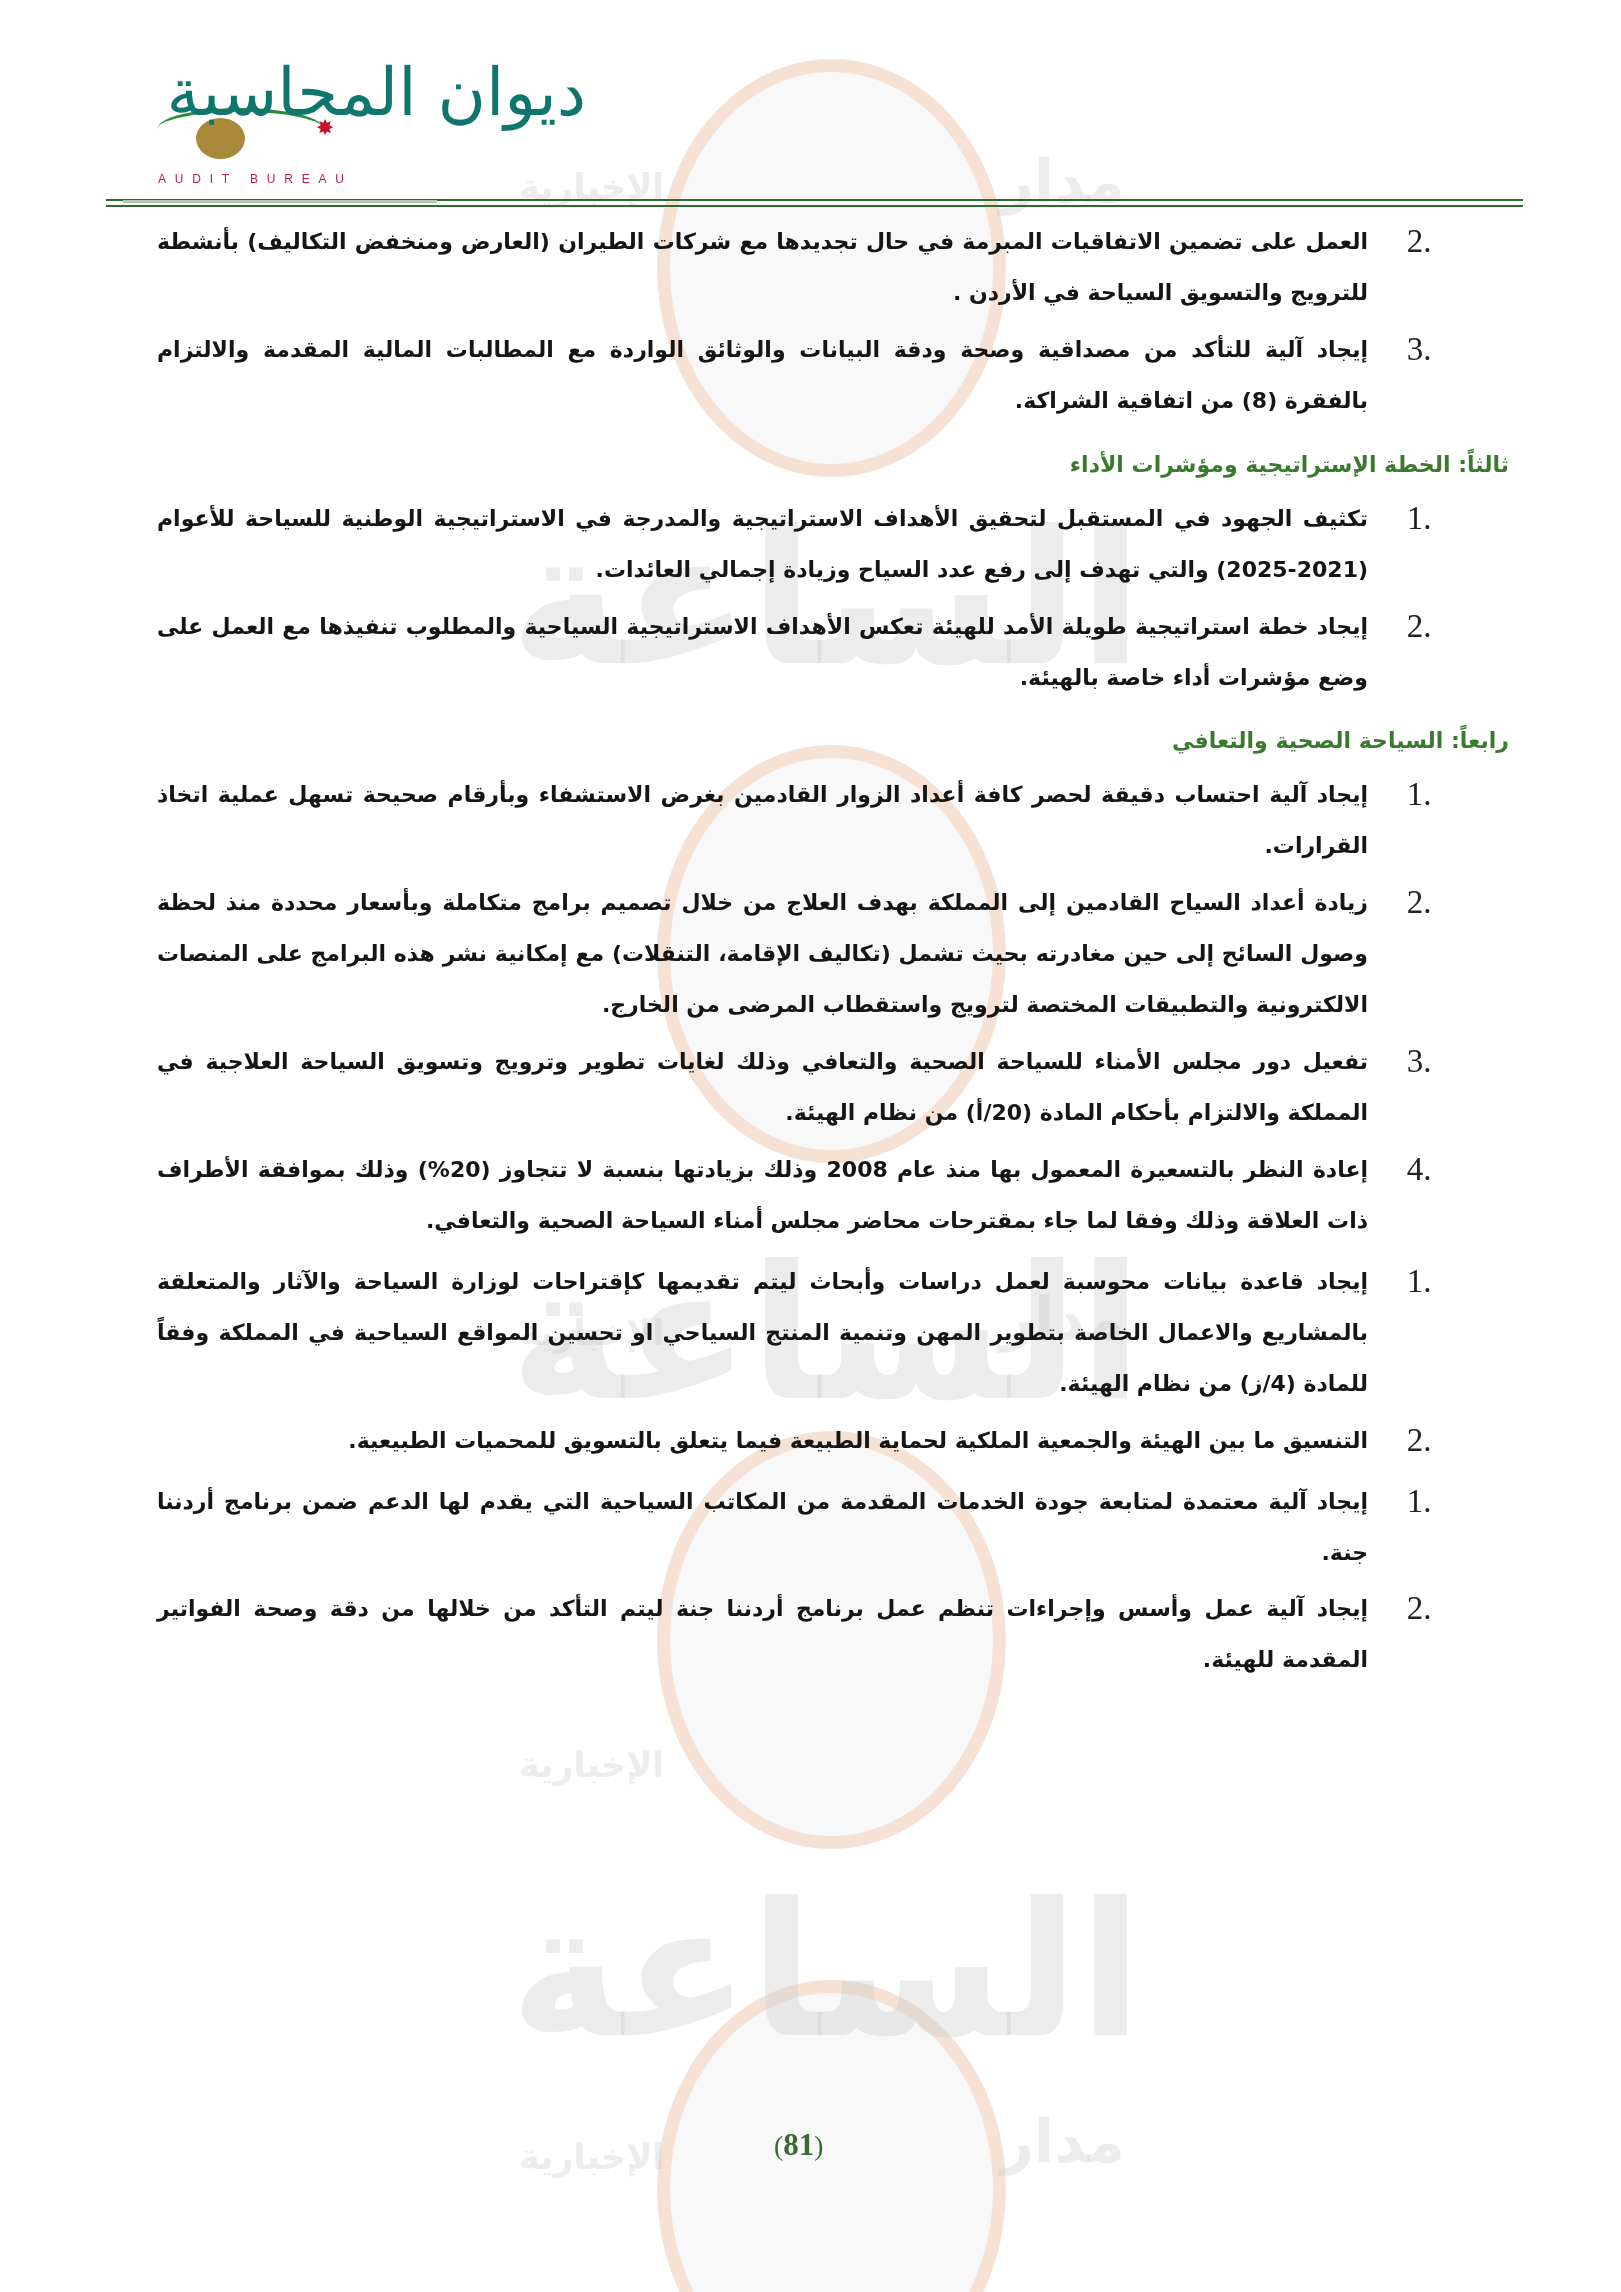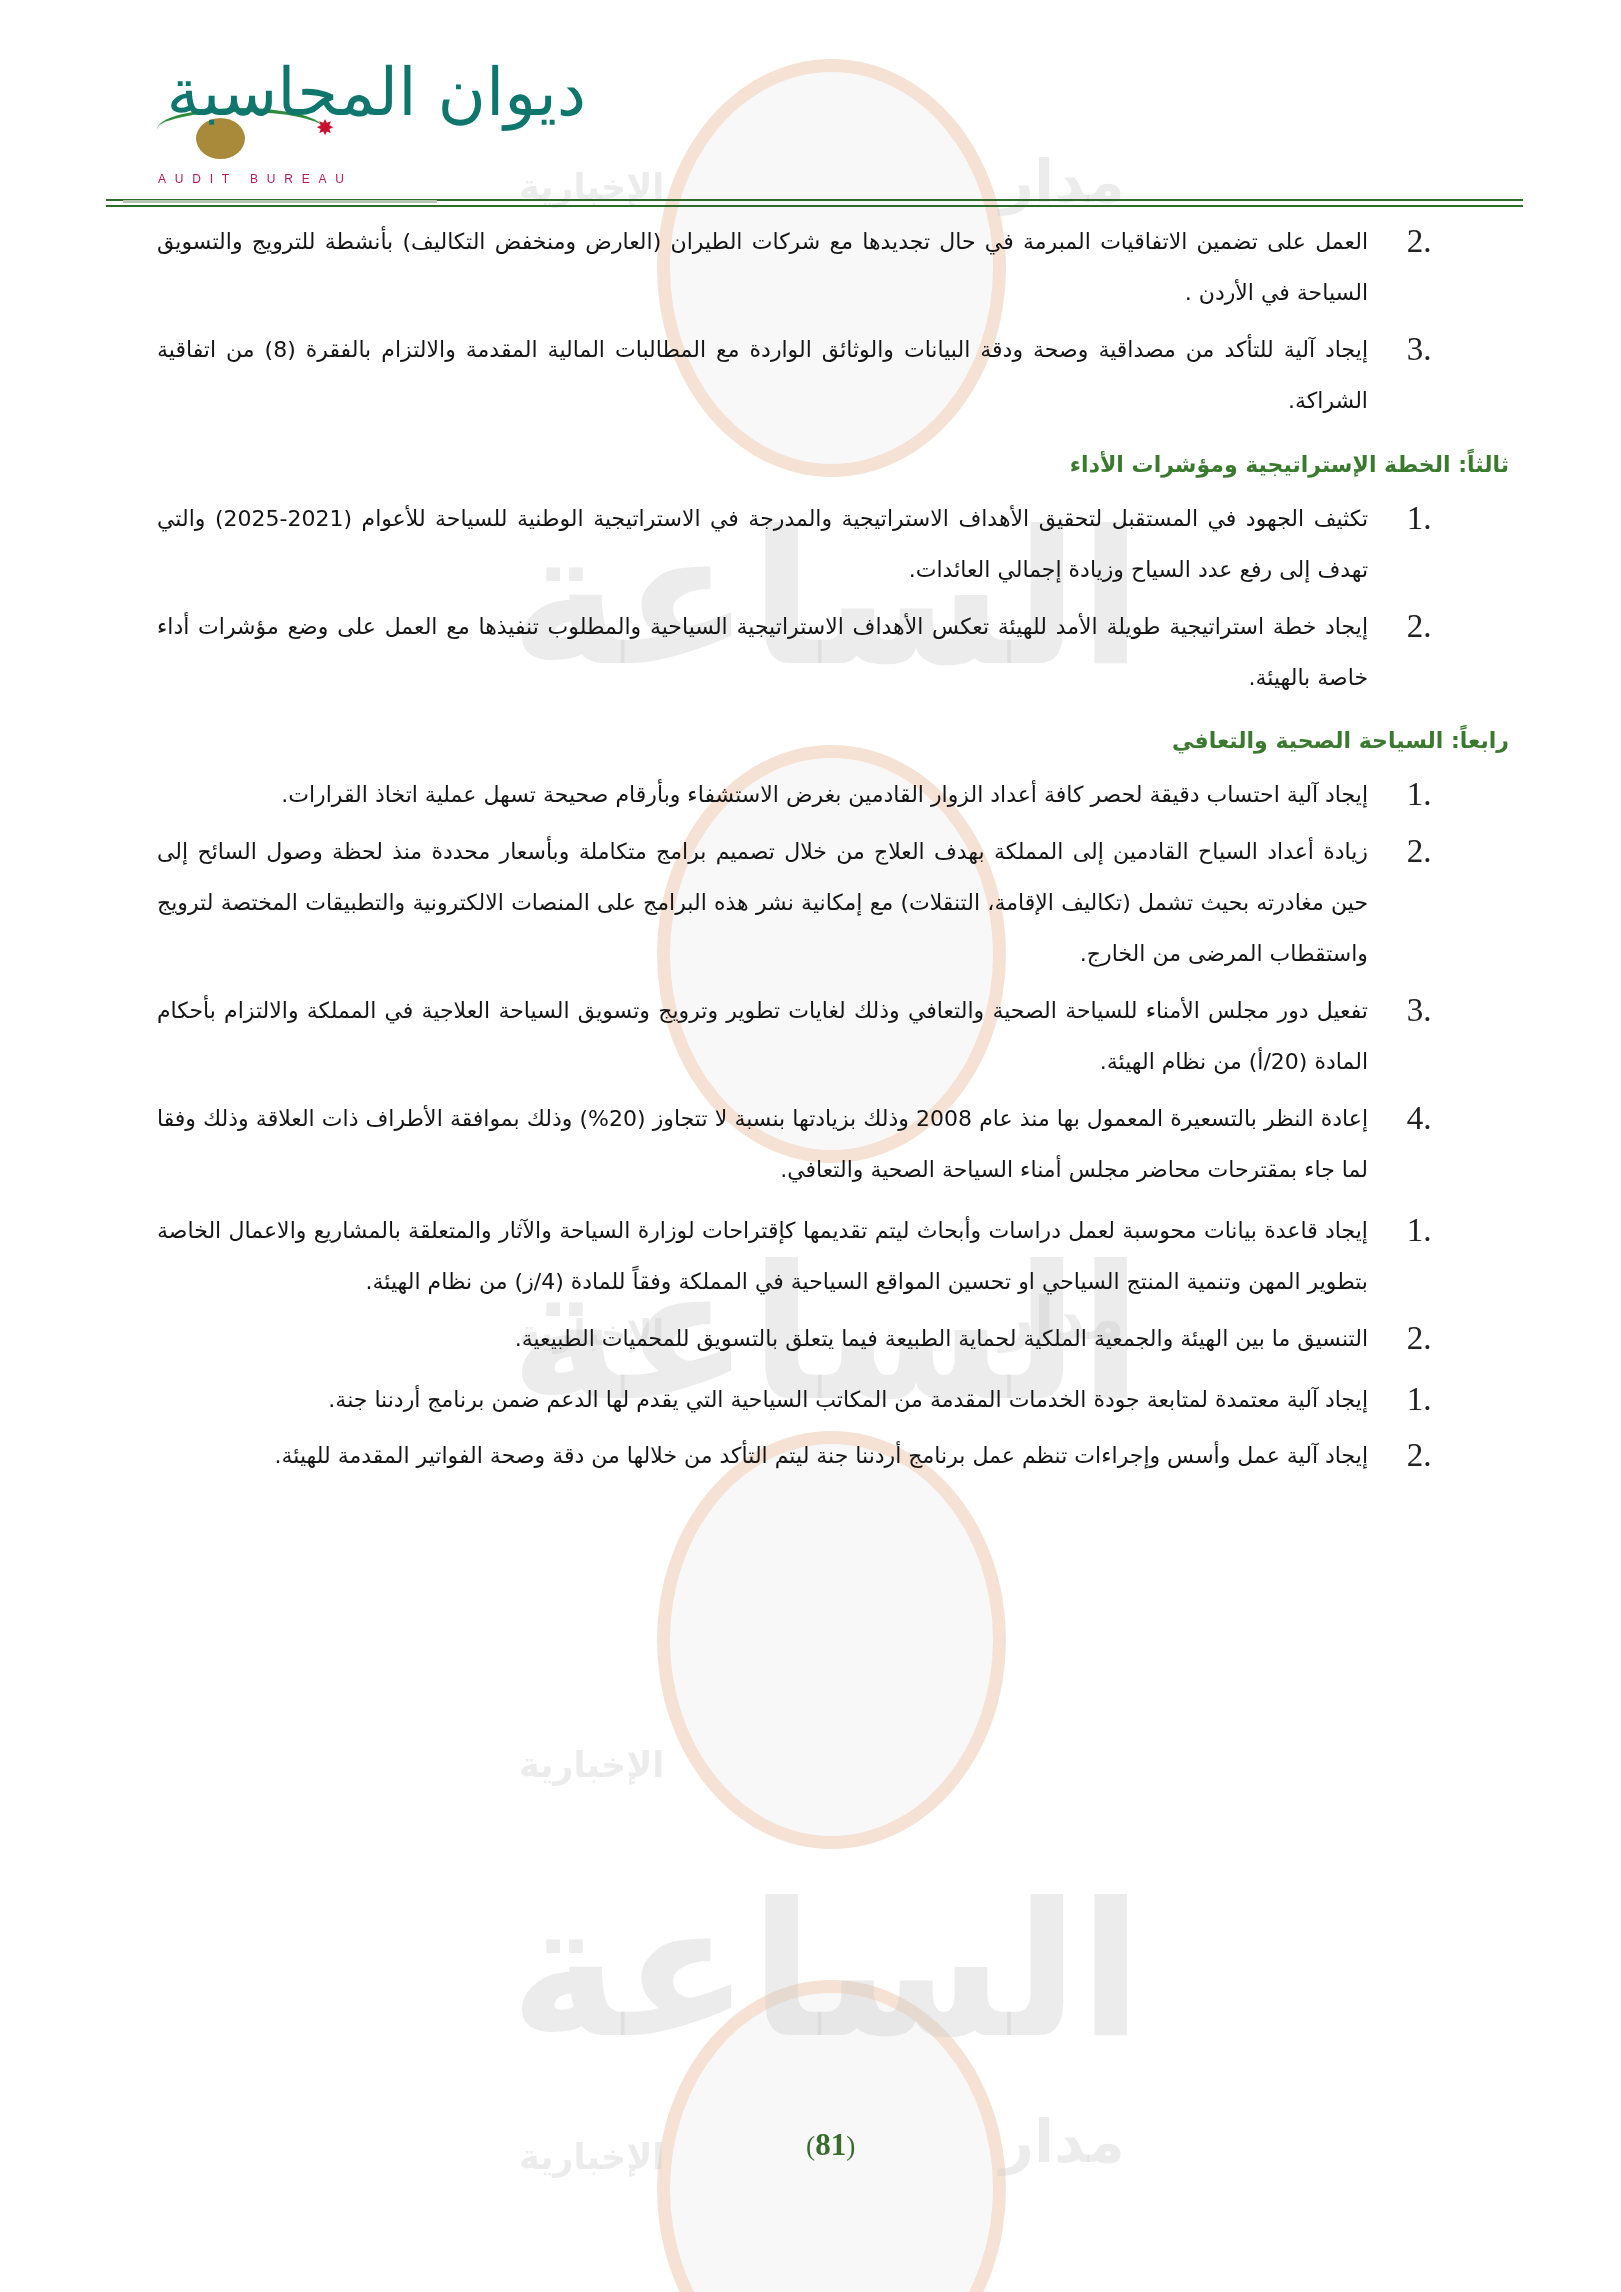--- a/index.html
+++ b/index.html
@@ -37,26 +37,26 @@
   .section-title {
     font-family: "DejaVu Sans", sans-serif; font-weight: bold; font-size: 22px;
     color: #3a7a2f; margin: 0; line-height: 57px; position: relative; right: -39px;
   }
   .item { display: flex; flex-direction: row; align-items: flex-start; }
   .item-num {
     flex: 0 0 102px; text-align: right; font-family: "Liberation Serif", serif;
     font-size: 33px; line-height: 51px; color: #222; direction: ltr; padding-right: 0; text-align: center;
   }
   .item-text {
-    flex: 1; font-family: "DejaVu Sans", sans-serif; font-weight: normal; font-size: 22px;
+    flex: 1; font-family: "DejaVu Sans", sans-serif; font-weight: bold; font-size: 22px;
     line-height: 51px; text-align: justify; text-align-last: right; color: #151515;
   }
   .page-num {
     position: absolute; left: 774px; top: 2127px; font-family: "Liberation Serif", serif;
-    font-size: 31px; color: #3a6b2e; font-weight: bold; margin-left: 32px;
+    font-size: 31px; color: #3a6b2e; font-weight: bold;
   }
   .page-num .paren { font-weight: normal; font-size: 27.4px; }
 </style>
 </head>
 <body>
 
 <div class="wm">
   <div class="wm wm-clock" style="top:59px;"></div>
   <div class="wm wm-clock" style="top:745px;"></div>
   <div class="wm wm-clock" style="top:1431px;"></div>

